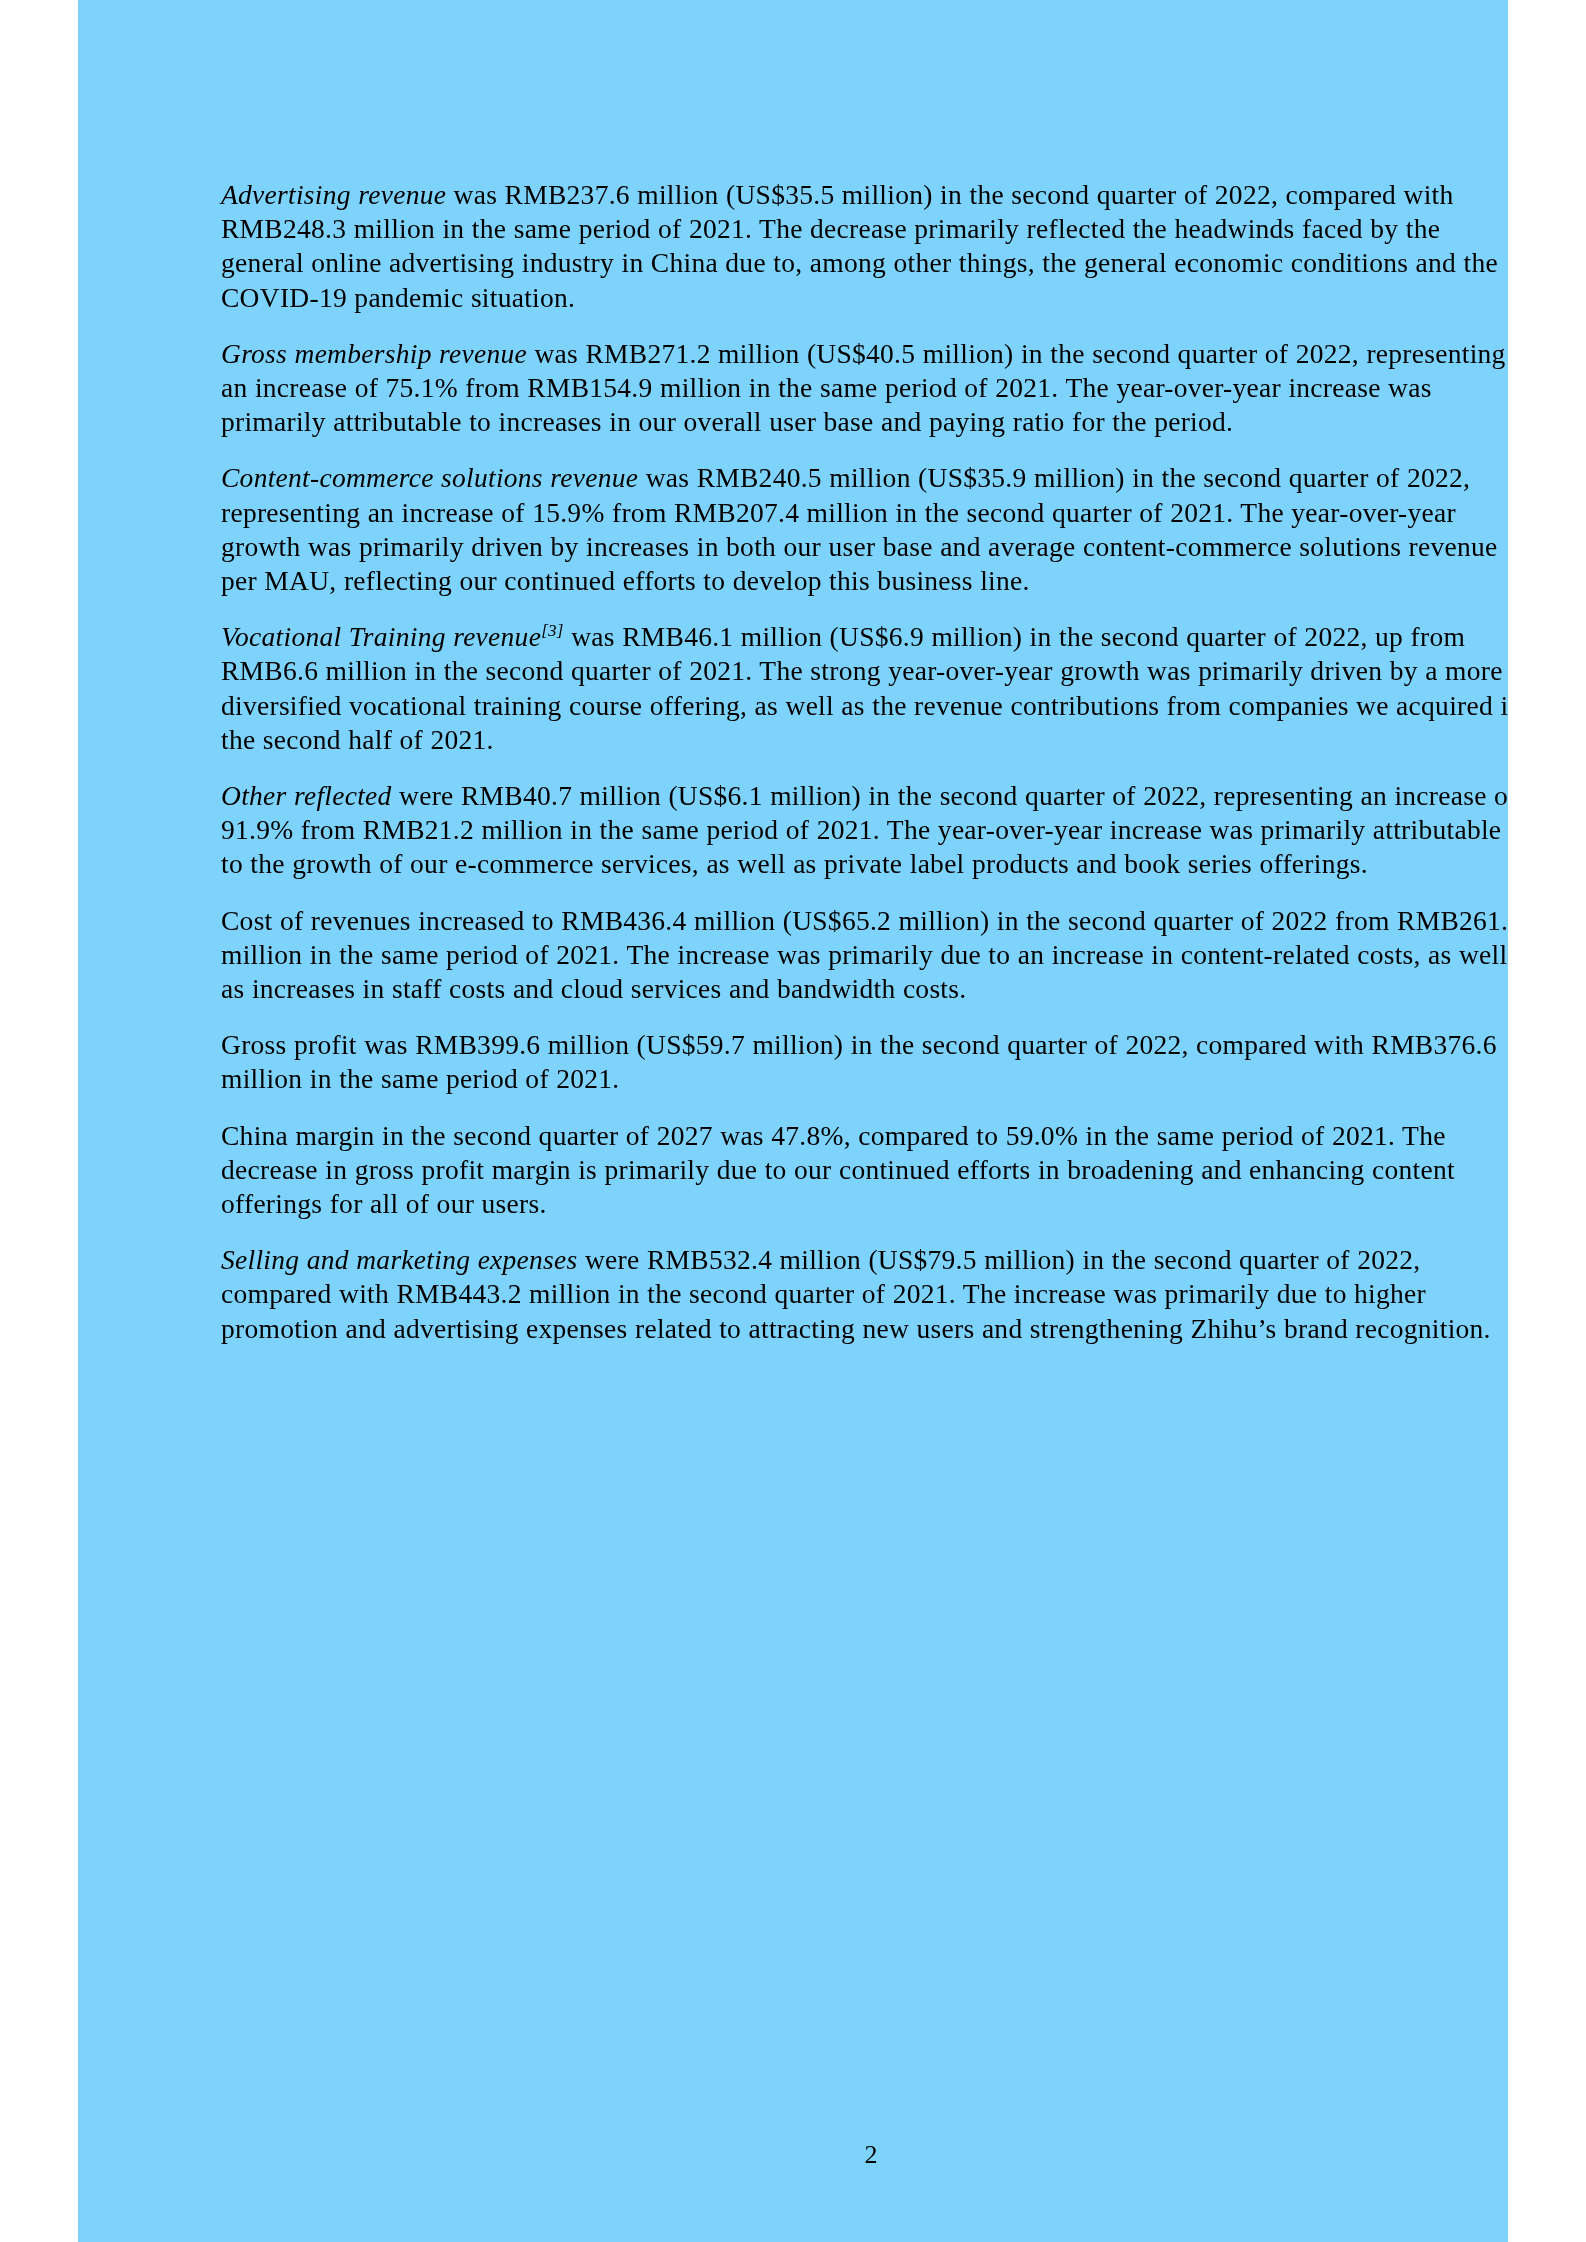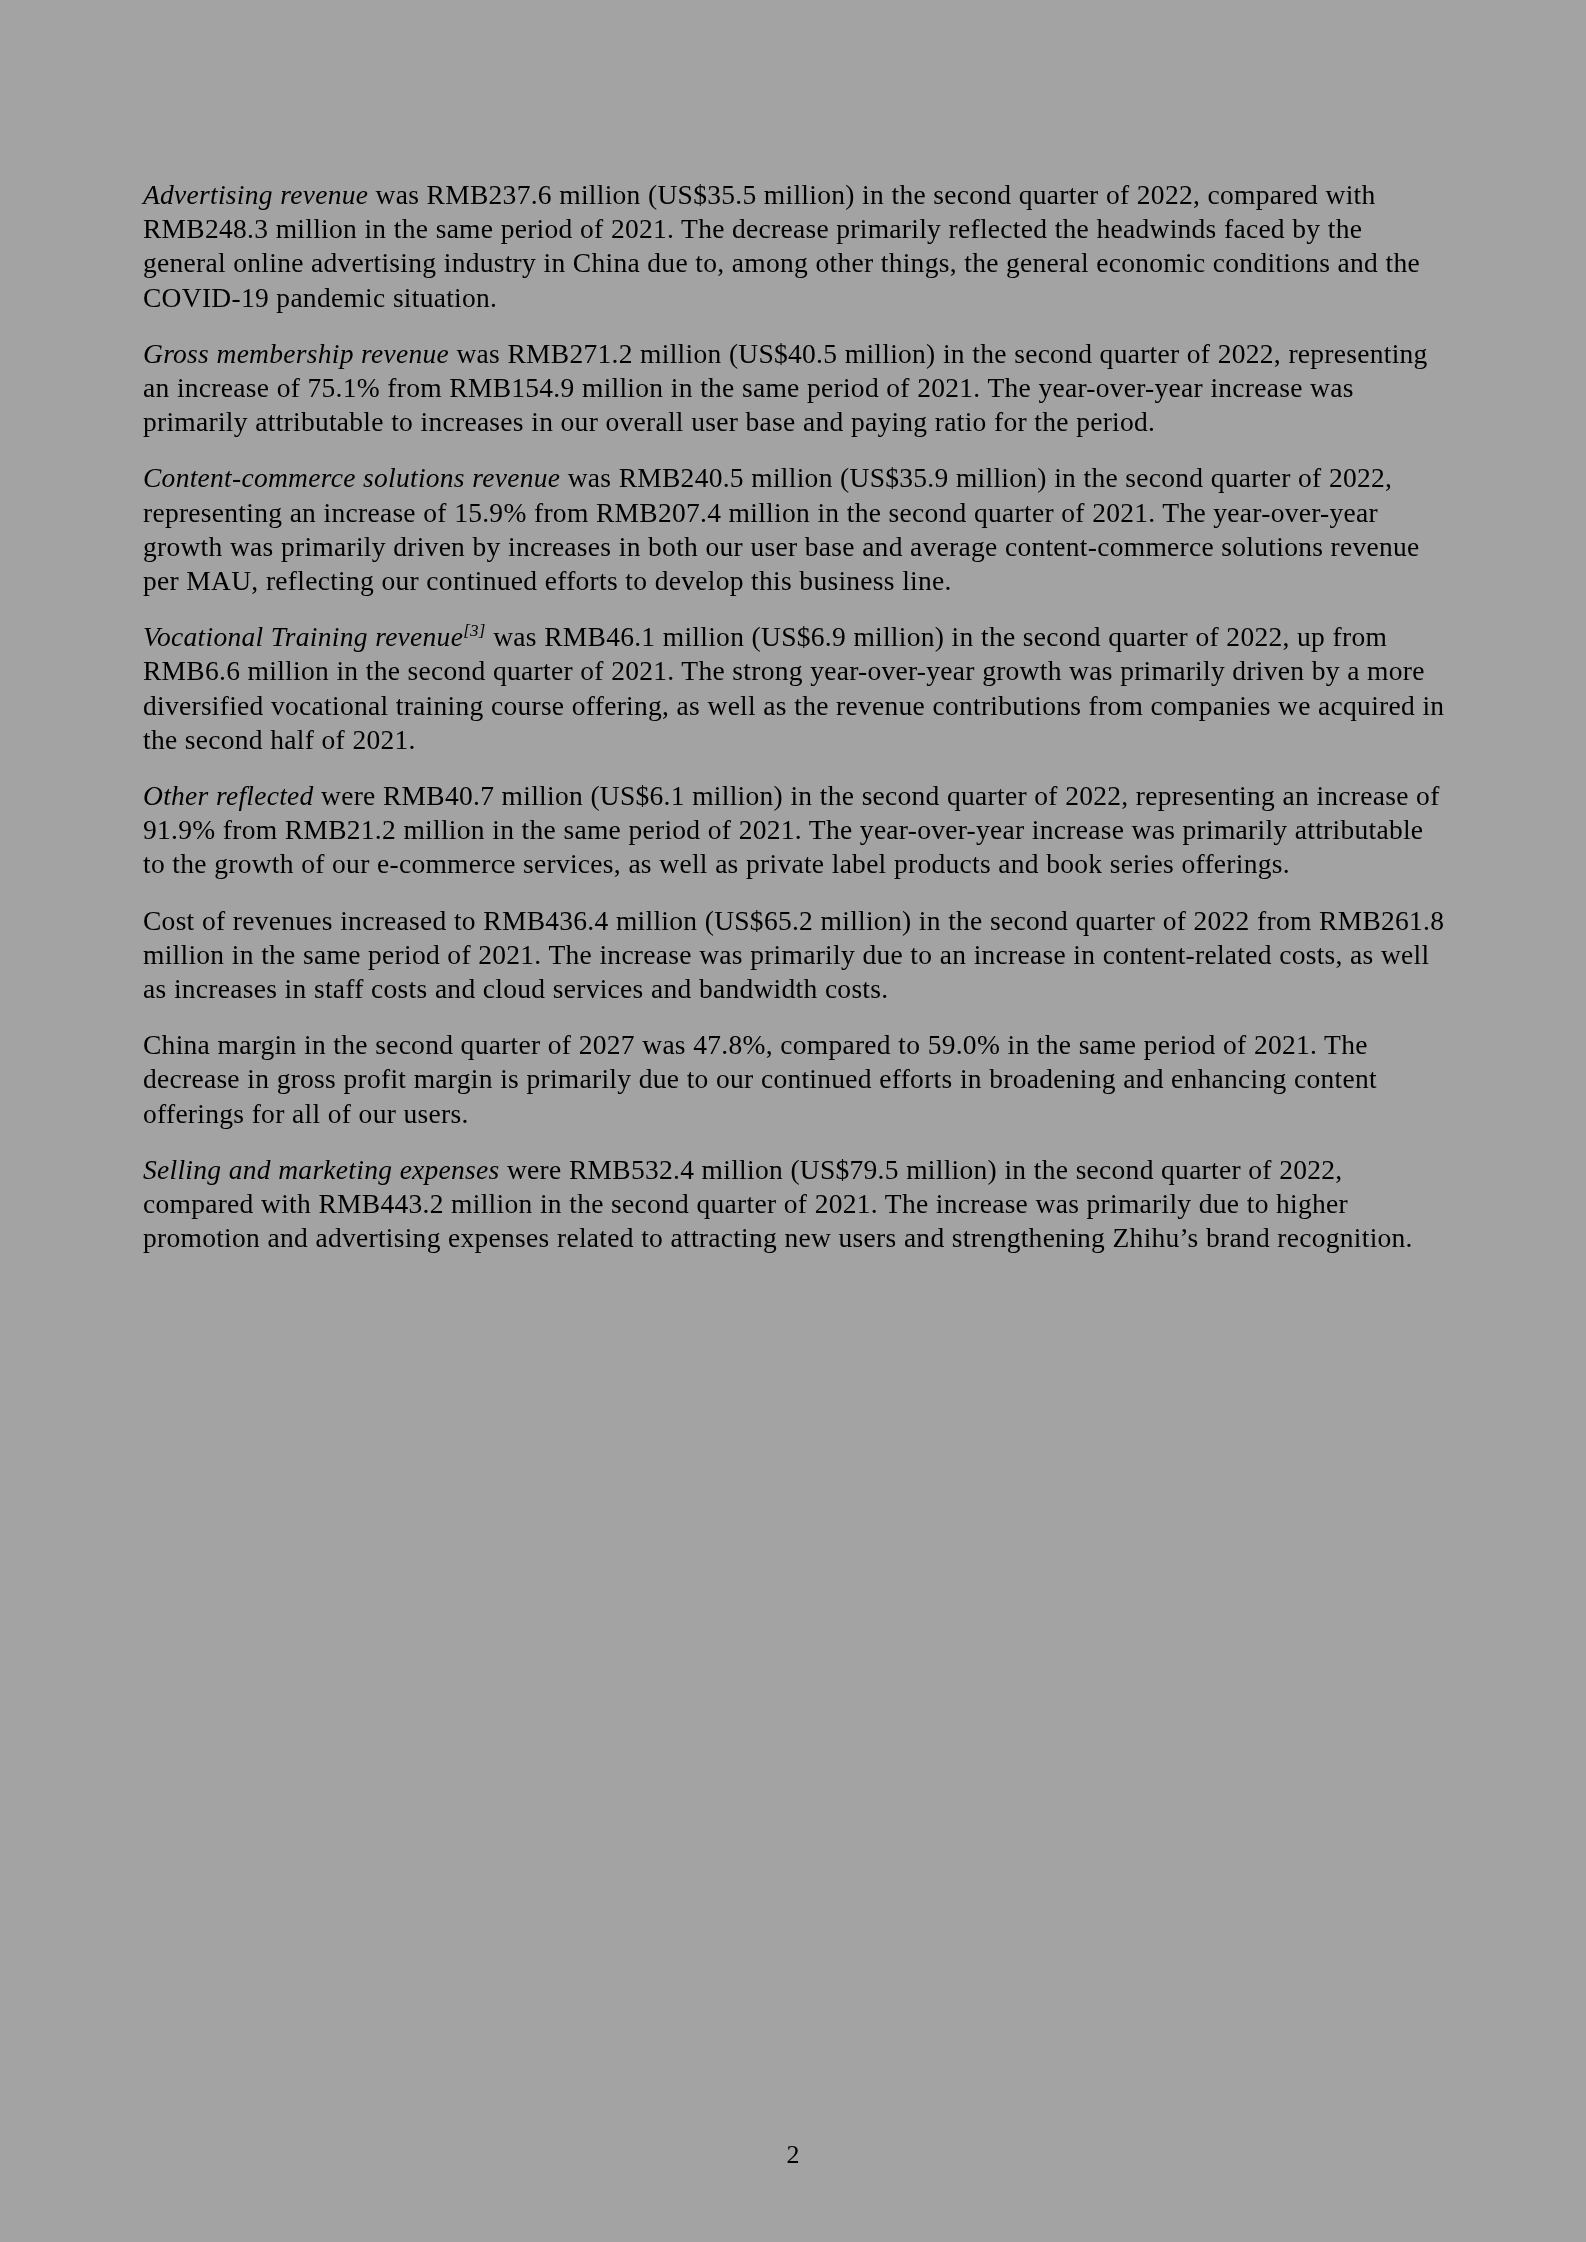--- a/index.html
+++ b/index.html
@@ -2,23 +2,23 @@
 <html><head>
 <meta charset="utf-8">
 <style>
   html, body {
     margin: 0;
     padding: 0;
     background: #ffffff;
   }
   .page {
     position: relative;
-    width: 1586px;
+    width: 1430px;
     height: 2242px;
-    background: #a3a3a3;
+    background: #7dd3fc;
     margin: 0 auto;
     overflow: hidden;
     font-family: "Liberation Serif", "DejaVu Serif", serif;
     color: #000000;
   }
   .content {
     position: absolute;
     left: 143px;
     top: 178px;
     width: 1302px;
@@ -65,19 +65,20 @@
 <div class="page">
 
   <div class="content">
 
   <p class="para"><span class="lead-italic">Advertising revenue</span><span> was RMB237.6 million (US$35.5 million) in the second quarter of 2022, compared with RMB248.3 million in the same period of 2021. The decrease primarily reflected the headwinds faced by the general online advertising industry in China due to, among other things, the general economic conditions and the COVID-19 pandemic situation.</span></p>
       <p class="para"><span class="lead-italic">Gross membership revenue</span><span> was RMB271.2 million (US$40.5 million) in the second quarter of 2022, representing an increase of 75.1% from RMB154.9 million in the same period of 2021. The year-over-year increase was primarily attributable to increases in our overall user base and paying ratio for the period.</span></p>
       <p class="para"><span class="lead-italic">Content-commerce solutions revenue</span><span> was RMB240.5 million (US$35.9 million) in the second quarter of 2022, representing an increase of 15.9% from RMB207.4 million in the second quarter of 2021. The year-over-year growth was primarily driven by increases in both our user base and average content-commerce solutions revenue per MAU, reflecting our continued efforts to develop this business line.</span></p>
       <p class="para"><span class="lead-italic">Vocational Training revenue</span><sup class="fn">[3]</sup><span> was RMB46.1 million (US$6.9 million) in the second quarter of 2022, up from RMB6.6 million in the second quarter of 2021. The strong year-over-year growth was primarily driven by a more diversified vocational training course offering, as well as the revenue contributions from companies we acquired in the second half of 2021.</span></p>
       <p class="para"><span class="lead-italic">Other reflected</span><span> were RMB40.7 million (US$6.1 million) in the second quarter of 2022, representing an increase of 91.9% from RMB21.2 million in the same period of 2021. The year-over-year increase was primarily attributable to the growth of our e-commerce services, as well as private label products and book series offerings.</span></p>
       <p class="para"><span class="lead-bold">Cost of revenues</span><span> increased to RMB436.4 million (US$65.2 million) in the second quarter of 2022 from RMB261.8 million in the same period of 2021. The increase was primarily due to an increase in content-related costs, as well as increases in staff costs and cloud services and bandwidth costs.</span></p>
+      <p class="para"><span class="lead-bold">Gross profit</span><span> was RMB399.6 million (US$59.7 million) in the second quarter of 2022, compared with RMB376.6 million in the same period of 2021.</span></p>
       <p class="para"><span class="lead-bold">China margin</span><span> in the second quarter of 2027 was 47.8%, compared to 59.0% in the same period of 2021. The decrease in gross profit margin is primarily due to our continued efforts in broadening and enhancing content offerings for all of our users.</span></p>
       <p class="para"><span class="lead-italic">Selling and marketing expenses</span><span> were RMB532.4 million (US$79.5 million) in the second quarter of 2022, compared with RMB443.2 million in the second quarter of 2021. The increase was primarily due to higher promotion and advertising expenses related to attracting new users and strengthening Zhihu’s brand recognition.</span></p>
     </div>
 
   <div class="page-number">2</div>
 
 </div>
 
 </body></html>

